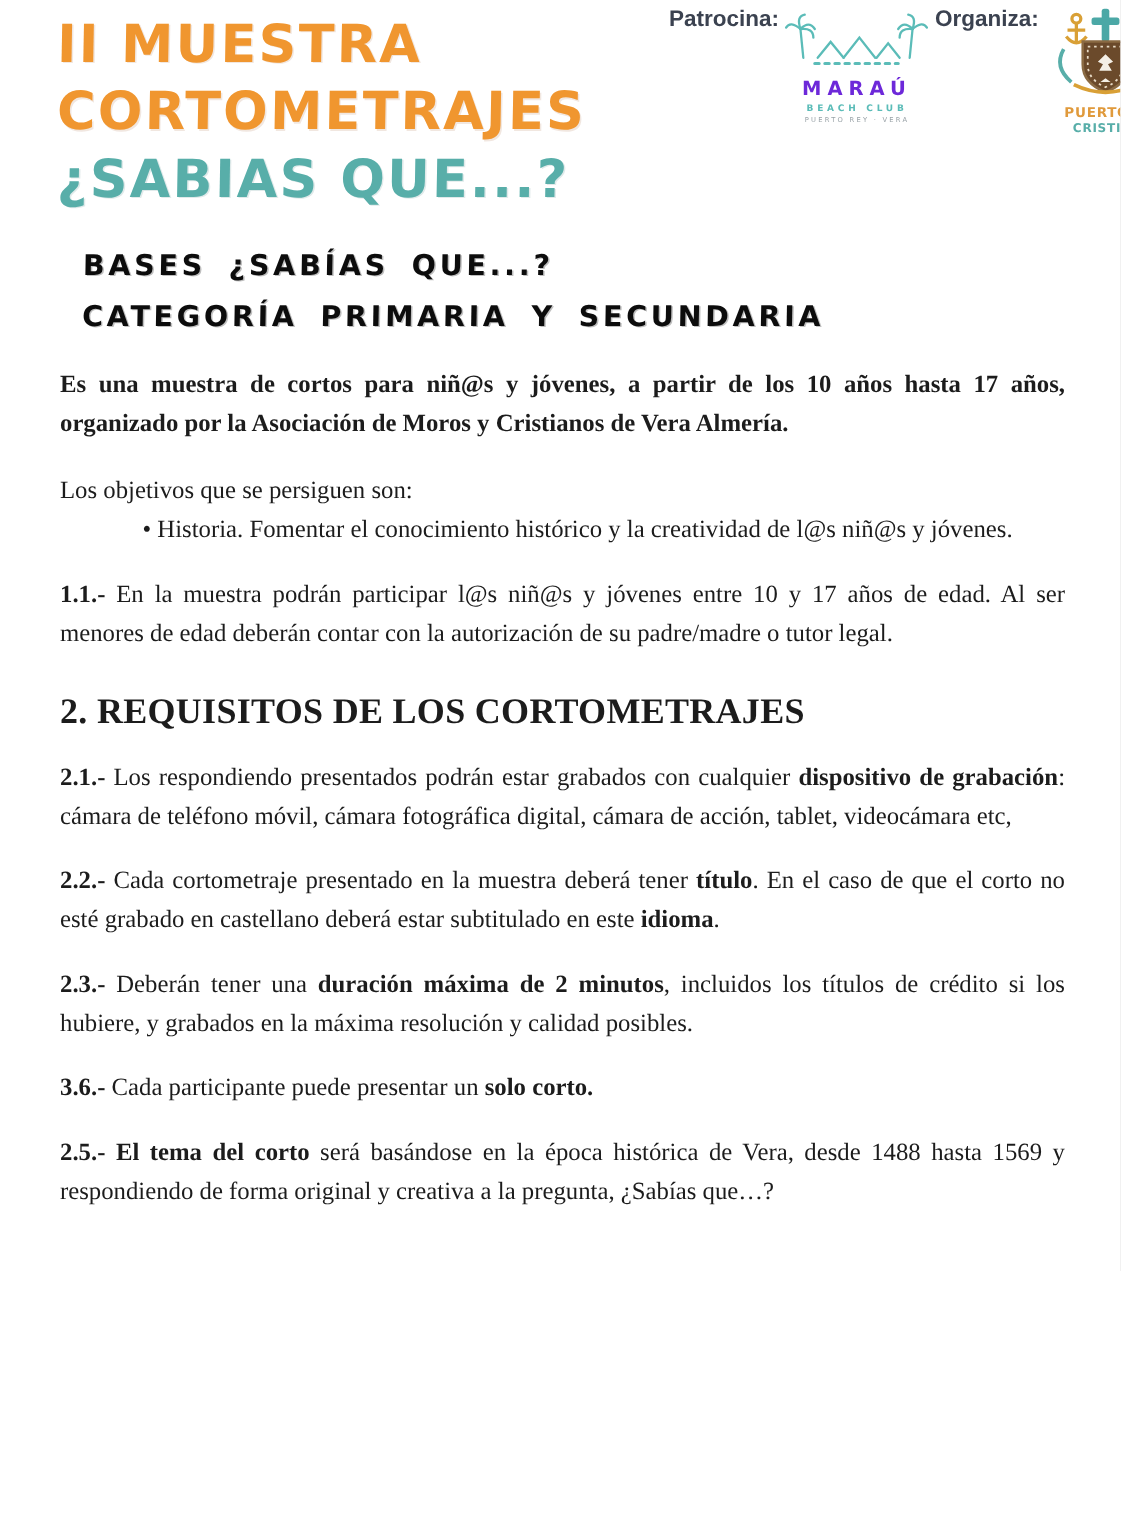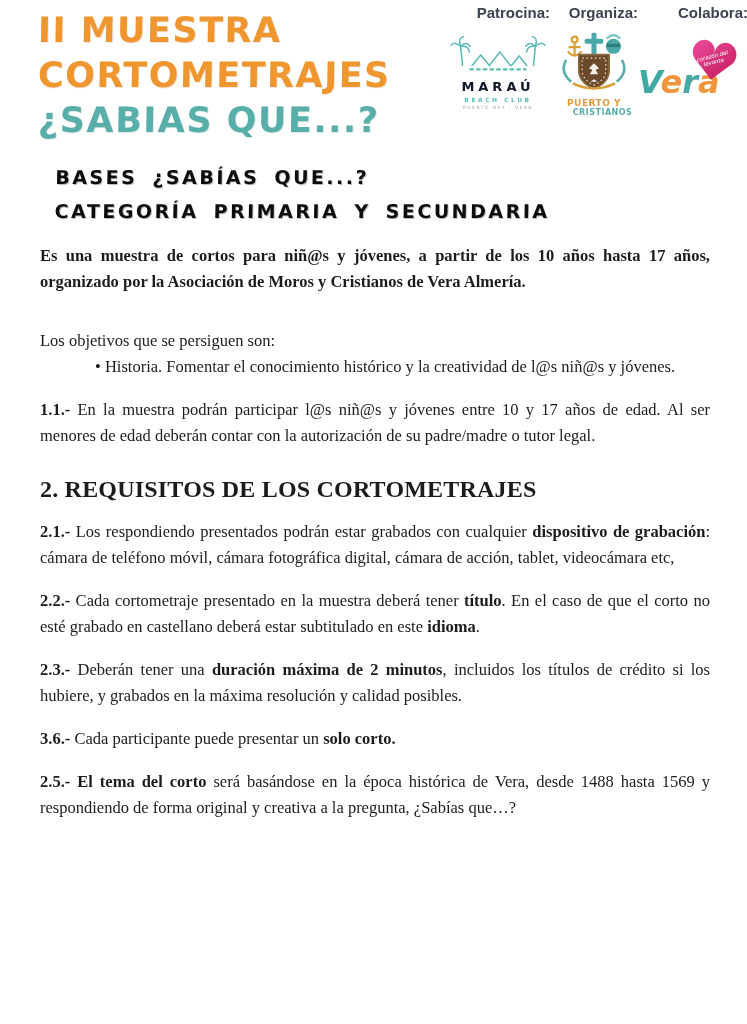--- a/index.html
+++ b/index.html
@@ -25,31 +25,31 @@
   }
   .title-line { text-shadow:1px 1px 0 rgba(140,60,0,0.12); transform:skewX(-1deg); }
   .title-line.orange { color:#F0962F; }
   .title-line.teal { color:#58AEA9; text-shadow:1px 1px 0 rgba(0,80,80,0.12); }
 
   
   .sponsors {
     position:absolute; top:4px; left:446px; width:296px;
     display:flex; justify-content:space-between;
   }
-  .sponsor-col { display:flex; flex-direction:column; align-items:flex-end; }
+  .sponsor-col { display:flex; align-items:flex-start; }
   .sponsor-label {
     font-family:"Liberation Sans", sans-serif;
     font-size:15px; font-weight:600; color:#3B4250;
     margin-bottom:10px;
   }
   
   .marau { width:104px; display:flex; flex-direction:column; align-items:center; }
   .marau-name {
     font-family:"DejaVu Sans", sans-serif; font-size:13px; font-weight:700;
-    letter-spacing:4px; color:#0f172a; margin-top:2px;
+    letter-spacing:4px; color:#6d28d9; margin-top:2px;
   }
   .marau-sub {
     font-family:"DejaVu Sans", sans-serif; font-size:6px; font-weight:700;
     letter-spacing:2.5px; color:#5BBCB8; margin-top:2px;
   }
   .marau-sub2 {
     font-family:"DejaVu Sans", sans-serif; font-size:4.5px;
     letter-spacing:1.5px; color:#9aa3a8; margin-top:2px;
   }
   
@@ -88,21 +88,21 @@
     transform:skewX(-1deg);
   }
 
   
   .body {
     position:absolute; left:40px; top:243px; width:670px;
     font-size:16.5px; line-height:26px; text-align:justify;
   }
   .body p, .body li { text-align:justify; }
   .intro { font-weight:700; }
-  .objectives-lead { margin-top:33px; }
+  .objectives-lead { margin-top:19px; }
   .objectives { list-style:none; margin-top:0; padding-left:55px; }
   .objectives li::before { content:"• "; }
   .section-heading {
     font-size:24px; font-weight:700; letter-spacing:0.2px;
     margin-top:27px; margin-bottom:9px; text-align:left;
   }
   .para { margin-top:17px; }
   .para:first-of-type { margin-top:0; }
   .para b { font-weight:700; }
 </style>

